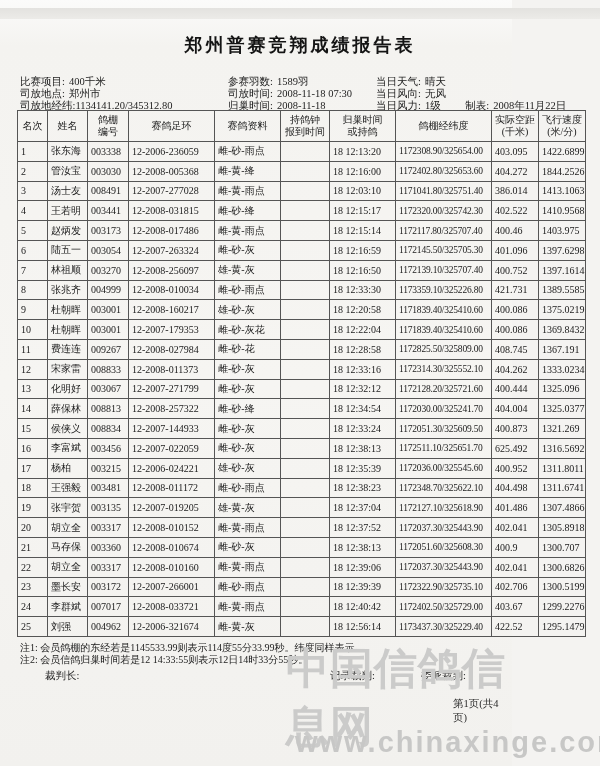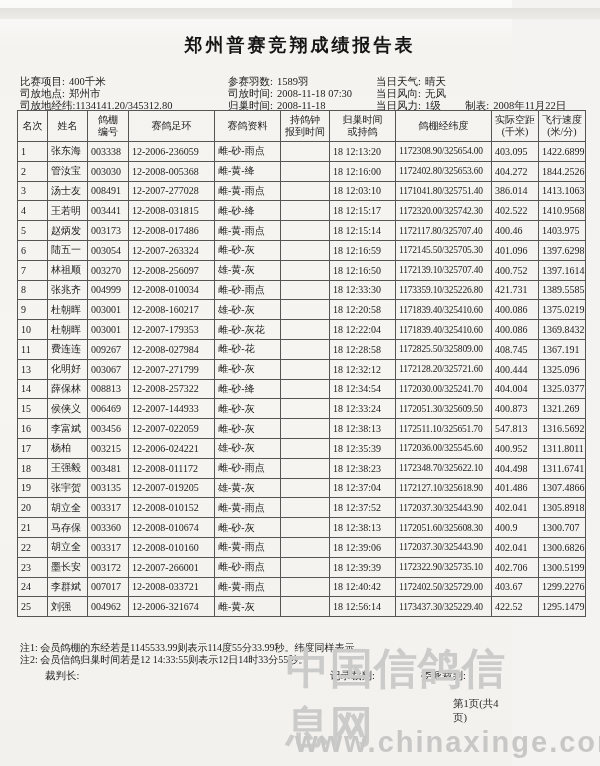--- a/index.html
+++ b/index.html
@@ -260,20 +260,32 @@
           <td>009267</td>
           <td class="c-ring">12-2008-027984</td>
           <td>雌-砂-花</td>
           <td></td>
           <td>18 12:28:58</td>
           <td class="c-coord">1172825.50/325809.00</td>
           <td>408.745</td>
           <td>1367.191</td>
         </tr>
         <tr>
+          <td>12</td>
+          <td>宋家雷</td>
+          <td>008833</td>
+          <td class="c-ring">12-2008-011373</td>
+          <td>雌-砂-灰</td>
+          <td></td>
+          <td>18 12:33:16</td>
+          <td class="c-coord">1172314.30/325552.10</td>
+          <td>404.262</td>
+          <td>1333.0234</td>
+        </tr>
+        <tr>
           <td>13</td>
           <td>化明好</td>
           <td>003067</td>
           <td class="c-ring">12-2007-271799</td>
           <td>雌-砂-灰</td>
           <td></td>
           <td>18 12:32:12</td>
           <td class="c-coord">1172128.20/325721.60</td>
           <td>400.444</td>
           <td>1325.096</td>
@@ -286,39 +298,39 @@
           <td>雌-砂-绛</td>
           <td></td>
           <td>18 12:34:54</td>
           <td class="c-coord">1172030.00/325241.70</td>
           <td>404.004</td>
           <td>1325.0377</td>
         </tr>
         <tr>
           <td>15</td>
           <td>侯侠义</td>
-          <td>006469</td>
+          <td>008834</td>
           <td class="c-ring">12-2007-144933</td>
           <td>雌-砂-灰</td>
           <td></td>
           <td>18 12:33:24</td>
           <td class="c-coord">1172051.30/325609.50</td>
           <td>400.873</td>
           <td>1321.269</td>
         </tr>
         <tr>
           <td>16</td>
           <td>李富斌</td>
           <td>003456</td>
           <td class="c-ring">12-2007-022059</td>
           <td>雌-砂-灰</td>
           <td></td>
           <td>18 12:38:13</td>
           <td class="c-coord">1172511.10/325651.70</td>
-          <td>547.813</td>
+          <td>625.492</td>
           <td>1316.5692</td>
         </tr>
         <tr>
           <td>17</td>
           <td>杨柏</td>
           <td>003215</td>
           <td class="c-ring">12-2006-024221</td>
           <td>雄-砂-灰</td>
           <td></td>
           <td>18 12:35:39</td>

